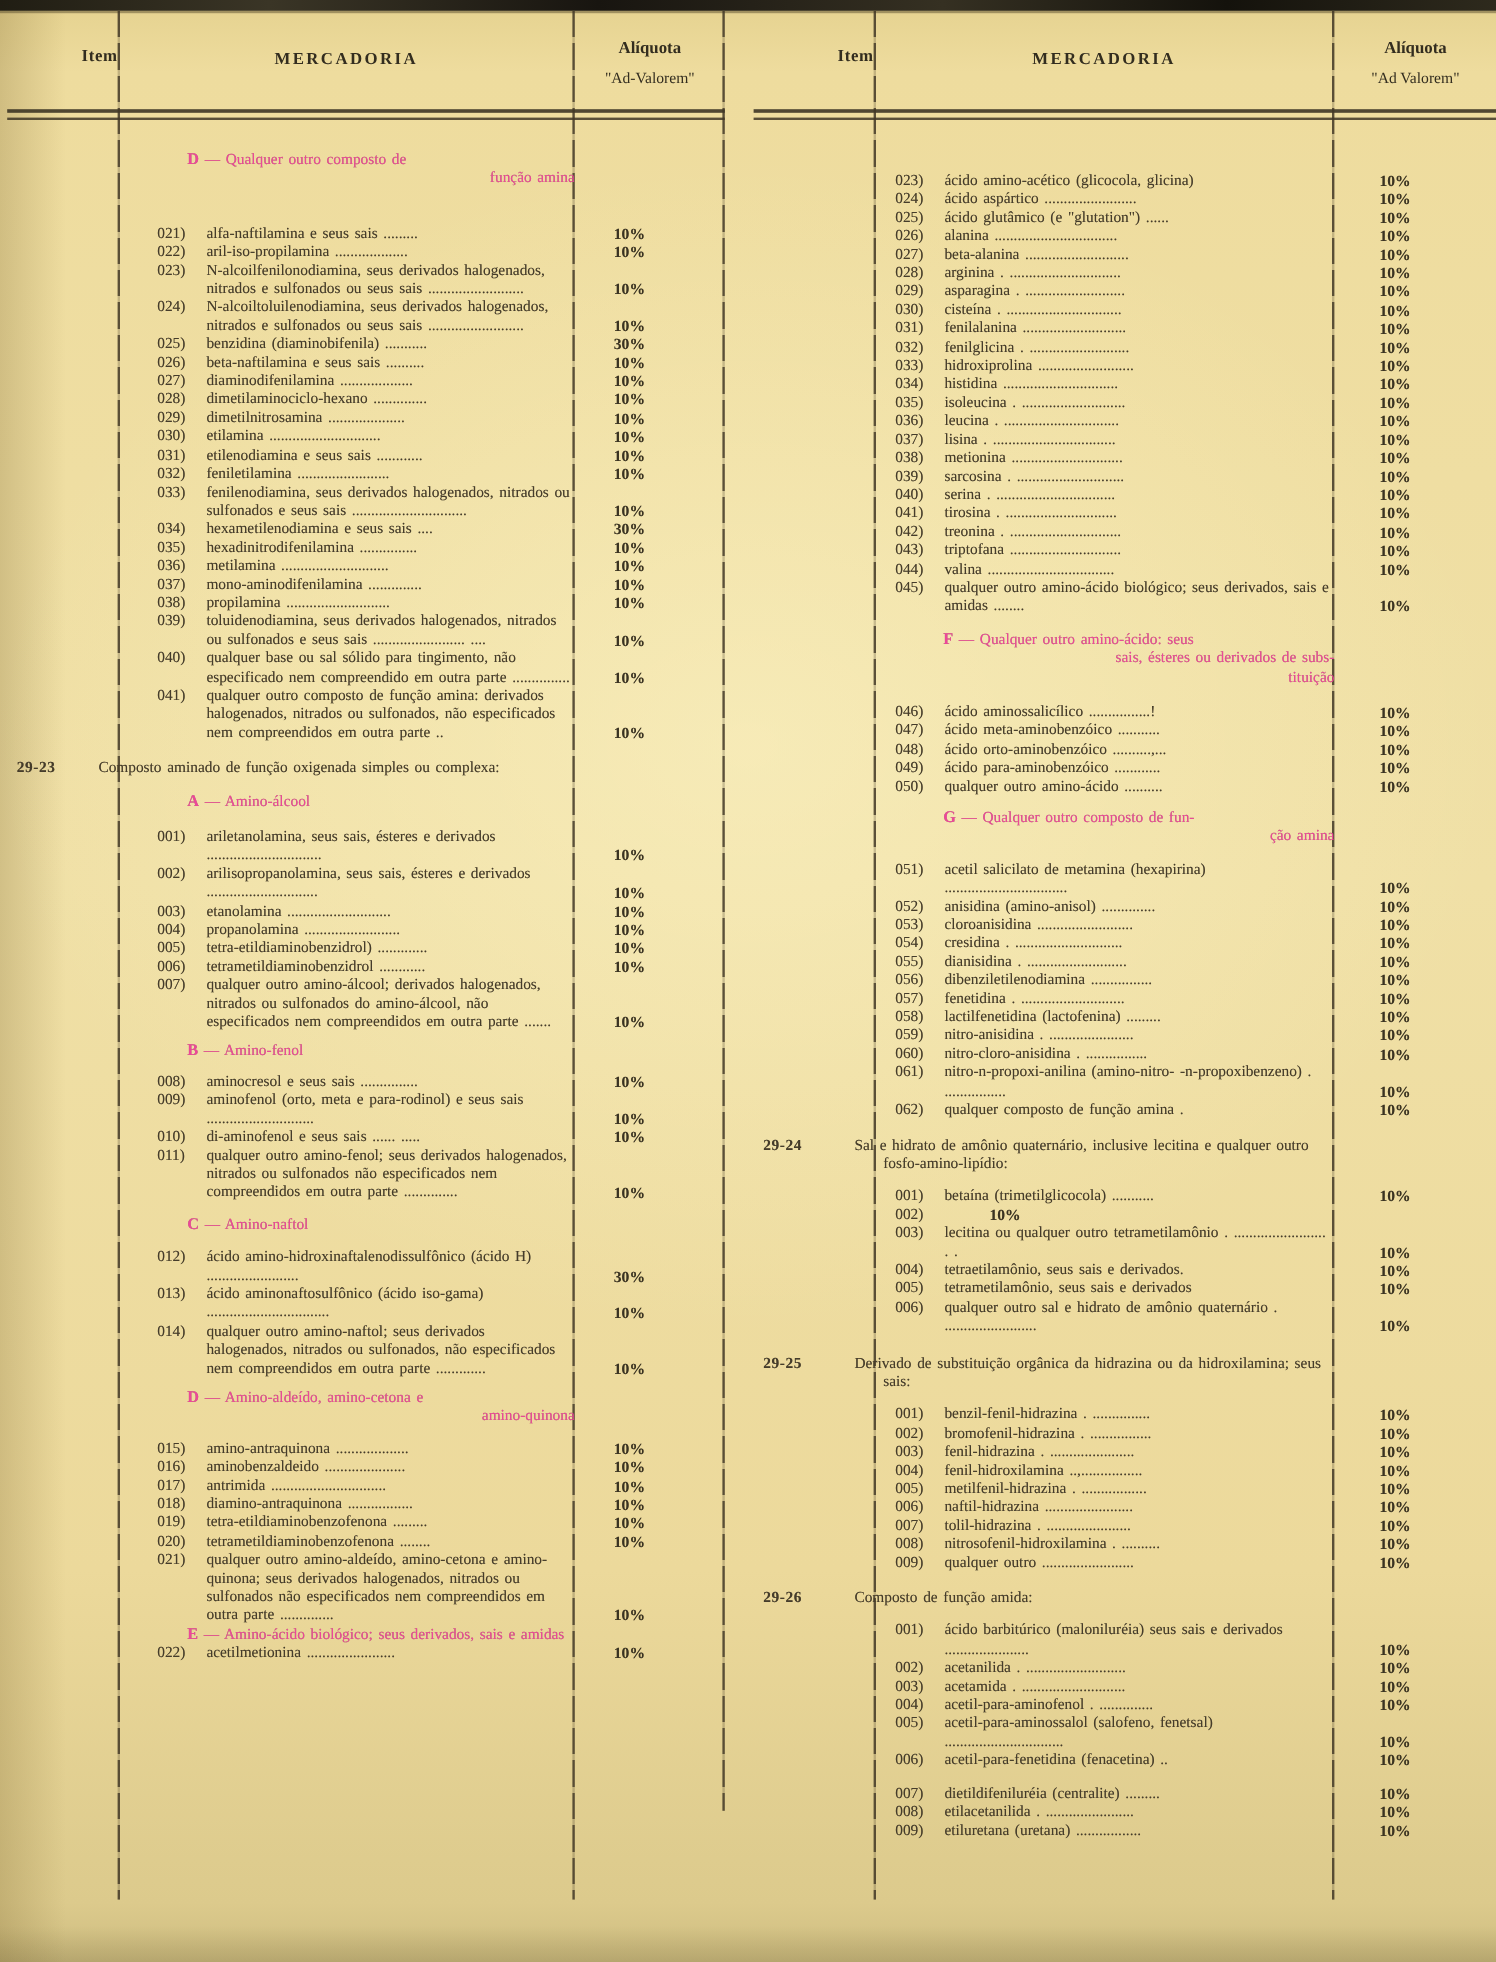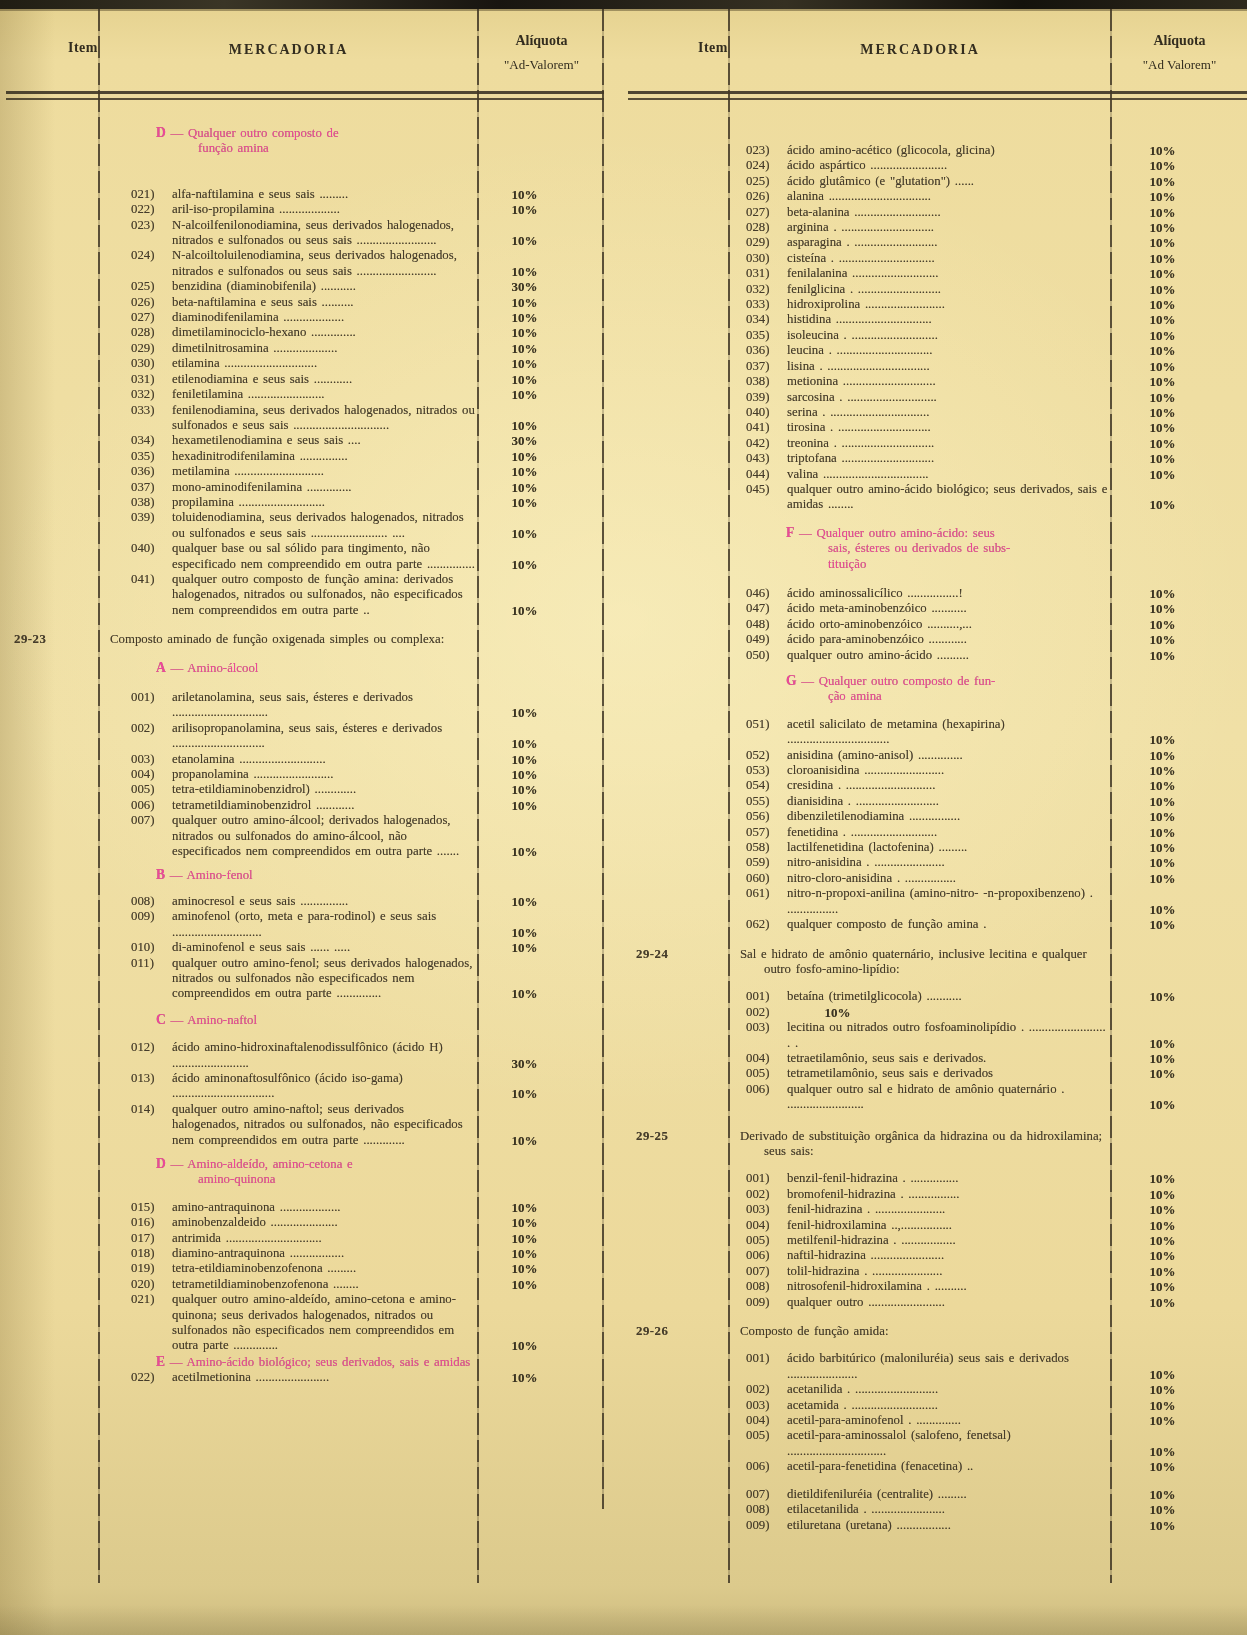--- a/index.html
+++ b/index.html
@@ -34,24 +34,24 @@
 
   .tbody{position:relative;padding-top:13px;font-size:12.8px;line-height:15.4px;
     text-shadow:0 0 .5px rgba(60,48,25,.45);}
   .row{display:flex;}
   .row.item{padding-left:calc(var(--itemw) + var(--numoff));}
   .num{flex:0 0 41px;}
   .txt{flex:1 1 auto;padding-right:4px;word-spacing:1.5px;}
   .rate{flex:0 0 var(--aliqw);align-self:flex-end;text-align:center;font-weight:700;
     padding-right:34px;box-sizing:border-box;font-size:13px;color:#3a3322;}
   .section .scode{flex:0 0 var(--itemw);font-weight:700;padding-left:8px;box-sizing:border-box;letter-spacing:.5px;}
-  .section .stext{flex:1 1 auto;margin-right:var(--aliqw);padding-left:8px;text-indent:-24px;word-spacing:1.5px;margin-left:28px;}
+  .section .stext{flex:1 1 auto;margin-right:var(--aliqw);padding-left:8px;text-indent:-24px;word-spacing:1.5px;}
   .group{padding-left:calc(var(--itemw) + 58px);margin-right:var(--aliqw);word-spacing:1.5px;color:#ec4899;}
   .group .gline:first-child::first-letter{font-weight:700;font-size:13.6px;}
-  .gline.cont{padding-left:42px;}
+  .gline.cont{padding-left:42px;text-align:right;}
 </style>
 </head>
 <body>
 
 <div class="topbar"></div>
 
 <div class="ttable" style="--itemw:92px; --aliqw:125px; --numoff:33px; left:6px; width:598px;">
   <div class="vline v-item" style="height:1574px;"></div>
   <div class="vline v-aliq" style="height:1574px;"></div>
   <div class="vline v-right" style="height:1500px;"></div>
@@ -551,21 +551,21 @@
         <span class="num">001)</span>
         <span class="txt">betaína (trimetilglicocola) ...........</span>
         <span class="rate">10%</span>
       </div>
       <div class="row item">
         <span class="num">002)</span>
         <span class="rate">10%</span>
       </div>
       <div class="row item">
         <span class="num">003)</span>
-        <span class="txt">lecitina ou nitrados outro fosfoaminolipídio . ........................ . .</span>
+        <span class="txt">lecitina ou qualquer outro tetrametilamônio . ........................ . .</span>
         <span class="rate">10%</span>
       </div>
       <div class="row item">
         <span class="num">004)</span>
         <span class="txt">tetraetilamônio, seus sais e derivados.</span>
         <span class="rate">10%</span>
       </div>
       <div class="row item">
         <span class="num">005)</span>
         <span class="txt">tetrametilamônio, seus sais e derivados</span>

